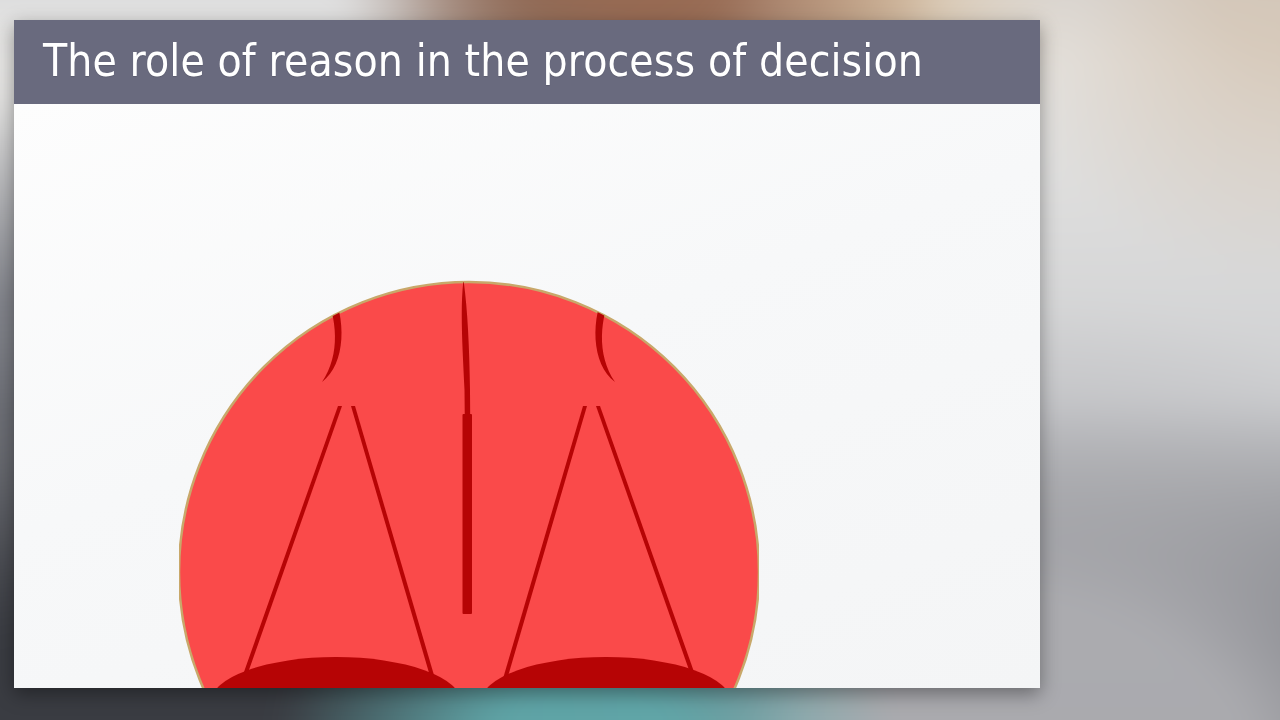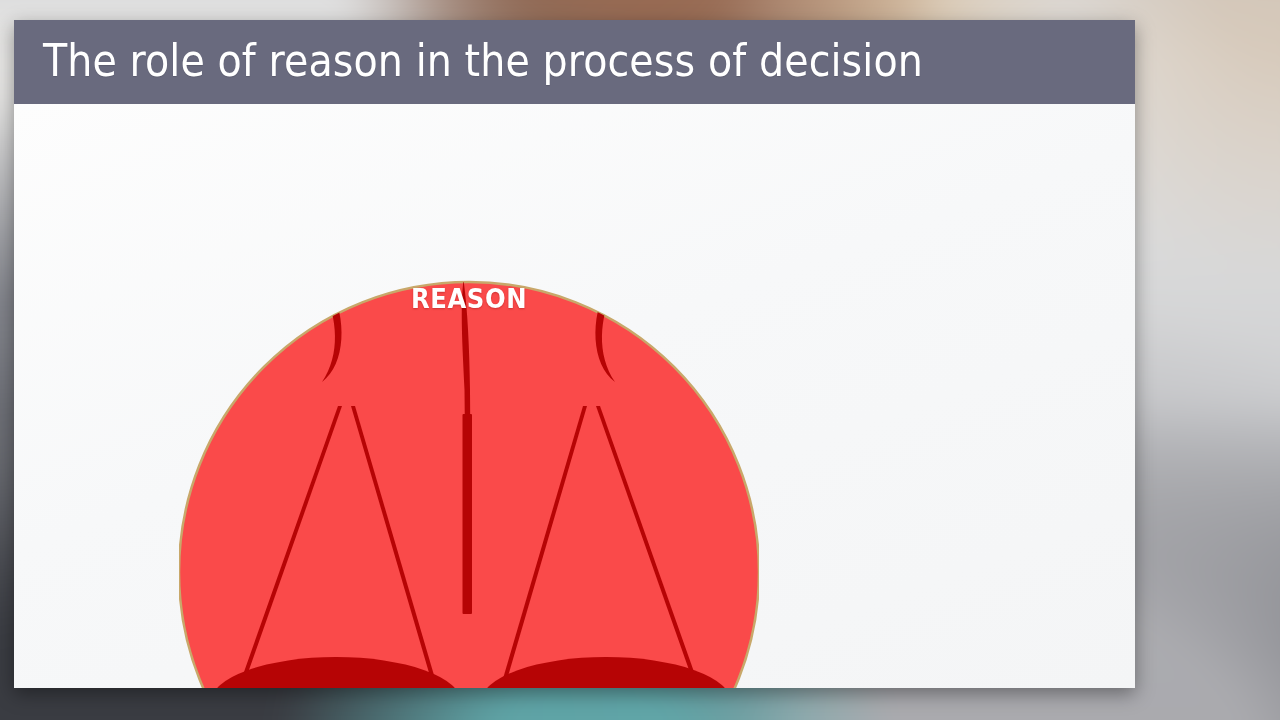--- a/index.html
+++ b/index.html
@@ -38,21 +38,21 @@
       radial-gradient(ellipse at 6% 50%, rgba(118,120,128,0.9) 0 10%, rgba(118,120,128,0) 46%),
       linear-gradient(180deg, #d8d9db 0%, #e7e6e4 12%, #cfd0d2 55%, #4b4d55 86%, #3a3c43 100%);
     filter: blur(16px);
   }
 
   
   .card {
     position: absolute;
     left: 14px;
     top: 20px;
-    width: 1121px;
+    width: 1026px;
     height: 668px;
     background: #fbfbfc;
     box-shadow: 0 6px 18px rgba(0,0,0,0.38);
     overflow: hidden;
   }
   .card-body {
     position: absolute;
     left: 0;
     top: 84px;
     right: 0;
@@ -160,19 +160,18 @@
             <path d="M421 228 L520 508 L516 509 L417 228 Z"></path>
 
             <ellipse cx="157" cy="524" rx="125" ry="45"></ellipse>
 
             <ellipse cx="427" cy="524" rx="125" ry="45"></ellipse>
 
             <ellipse cx="290" cy="600" rx="95" ry="35"></ellipse>
           </g>
         </svg>
 
-        <div class="label label-top">REASON</div>
 
       </div>
 
     </div>
   </div>
 </div>
 
 </body></html>

